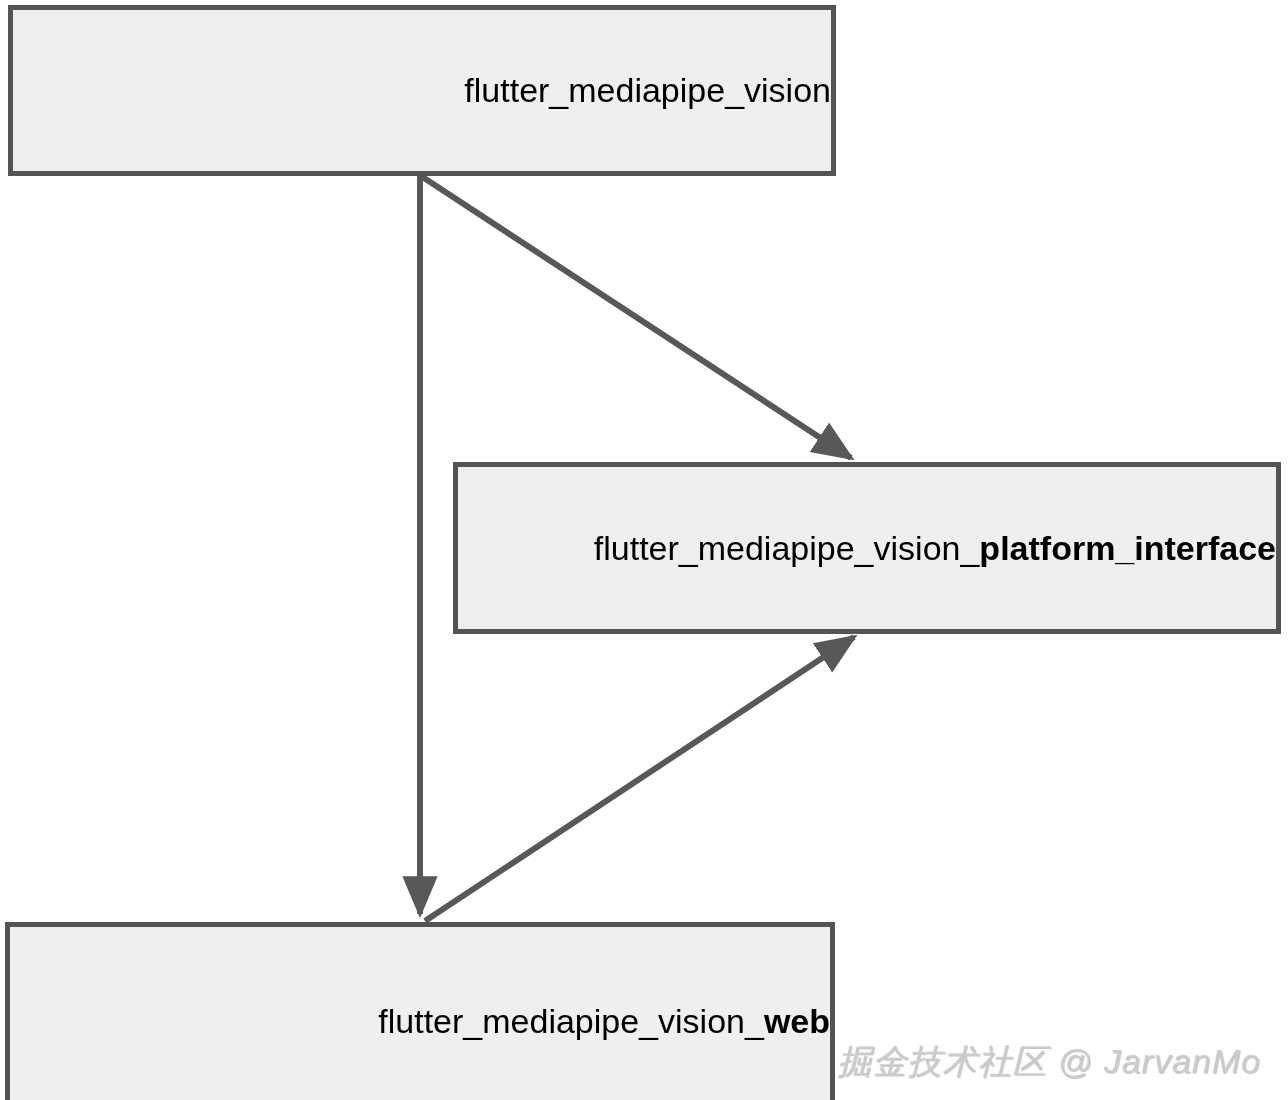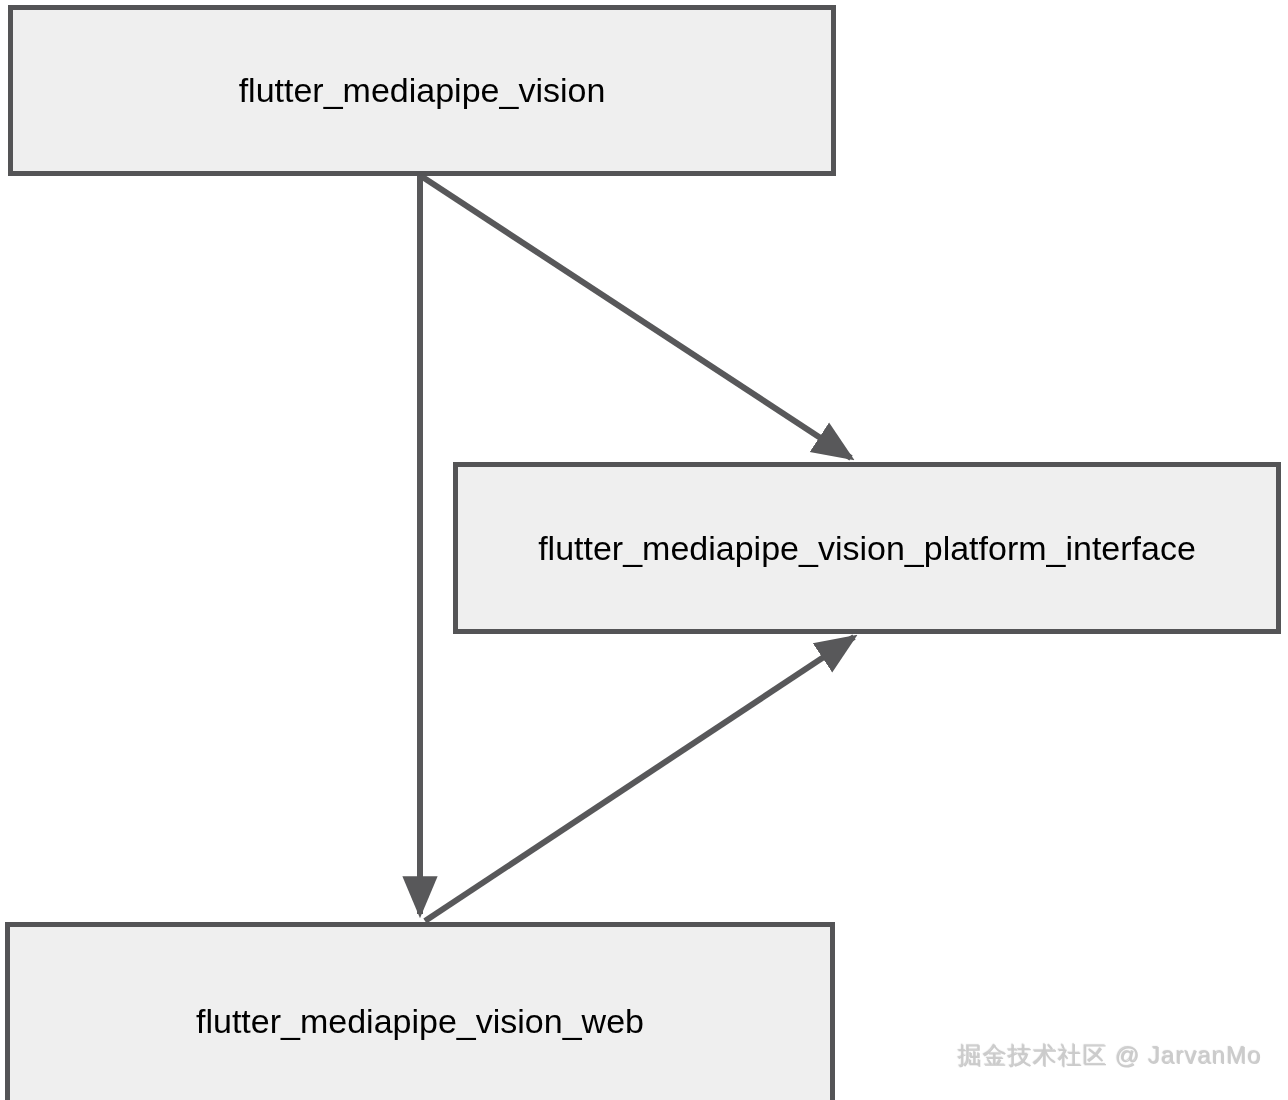--- a/index.html
+++ b/index.html
@@ -23,28 +23,28 @@
     height: 1100px;
     z-index: 1;
   }
   .node {
     position: absolute;
     box-sizing: border-box;
     background: #efefef;
     border: 5px solid #545456;
     display: flex;
     align-items: center;
-    justify-content: center;
+    justify-content: flex-end;
     z-index: 2;
     font-size: 34px;
     color: #000000;
     white-space: nowrap;
   }
   .node .bold-part {
-    font-weight: 400;
+    font-weight: 700;
   }
   .node-vision {
     left: 8px;
     top: 5px;
     width: 828px;
     height: 171px;
   }
   .node-platform-interface {
     left: 453px;
     top: 462px;
@@ -55,25 +55,26 @@
     left: 5px;
     top: 922px;
     width: 830px;
     height: 198px;
   }
   .watermark {
     position: absolute;
     right: 26px;
     top: 1040px;
     z-index: 3;
-    font-size: 24px;
+    font-size: 34px;
     color: #cbcbcb;
     letter-spacing: 1px;
     text-shadow: -1px -1px 1px rgba(130,130,130,0.45), 1px 1px 0 #ffffff;
     white-space: nowrap;
+    font-style: italic;
   }
 </style>
 </head>
 <body>
 
 <div class="canvas">
 
   <svg class="edges-layer" width="1288" height="1100" viewBox="0 0 1288 1100" xmlns="http://www.w3.org/2000/svg" aria-hidden="true">
     <defs>
       <marker id="arrowhead" viewBox="0 0 10 10" refX="9" refY="5" markerWidth="7" markerHeight="7" orient="auto-start-reverse">

